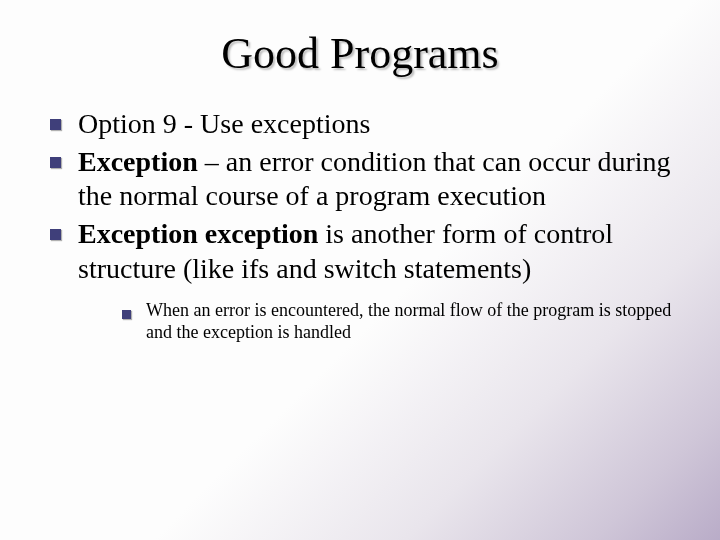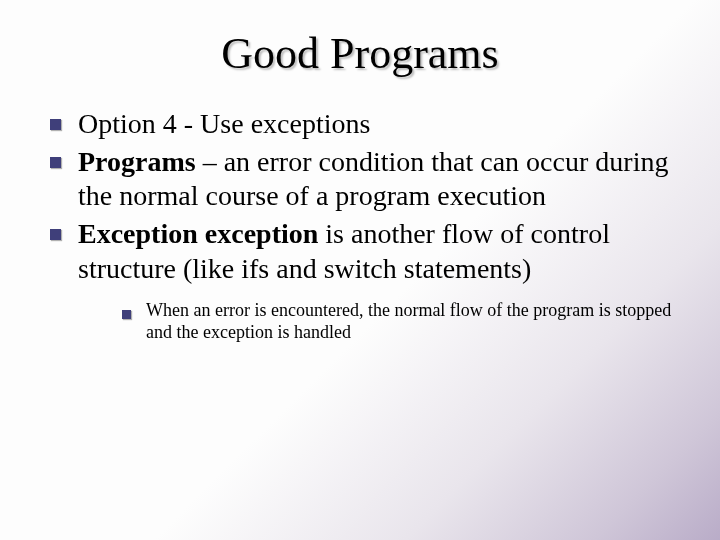--- a/index.html
+++ b/index.html
@@ -69,19 +69,19 @@
     box-shadow: 1px 1px 1px rgba(0,0,0,0.3);
   }
   .b { font-weight: bold; }
 </style>
 </head>
 <body>
 
 <div class="slide">
   <h1 class="title">Good Programs</h1>
   <ul class="level1">
-      <li><span>Option 4 - Use exceptions</span></li>
-      <li><span class="b">Programs</span><span> – an error condition that can occur during the normal course of a program execution</span></li>
-      <li><span class="b">Exception exception</span><span> is another flow of control structure (like ifs and switch statements)</span><ul class="level2">
+      <li><span>Option 9 - Use exceptions</span></li>
+      <li><span class="b">Exception</span><span> – an error condition that can occur during the normal course of a program execution</span></li>
+      <li><span class="b">Exception exception</span><span> is another form of control structure (like ifs and switch statements)</span><ul class="level2">
           <li><span>When an error is encountered, the normal flow of the program is stopped and the exception is handled</span></li>
         </ul></li>
     </ul>
 </div>
 
 </body></html>

